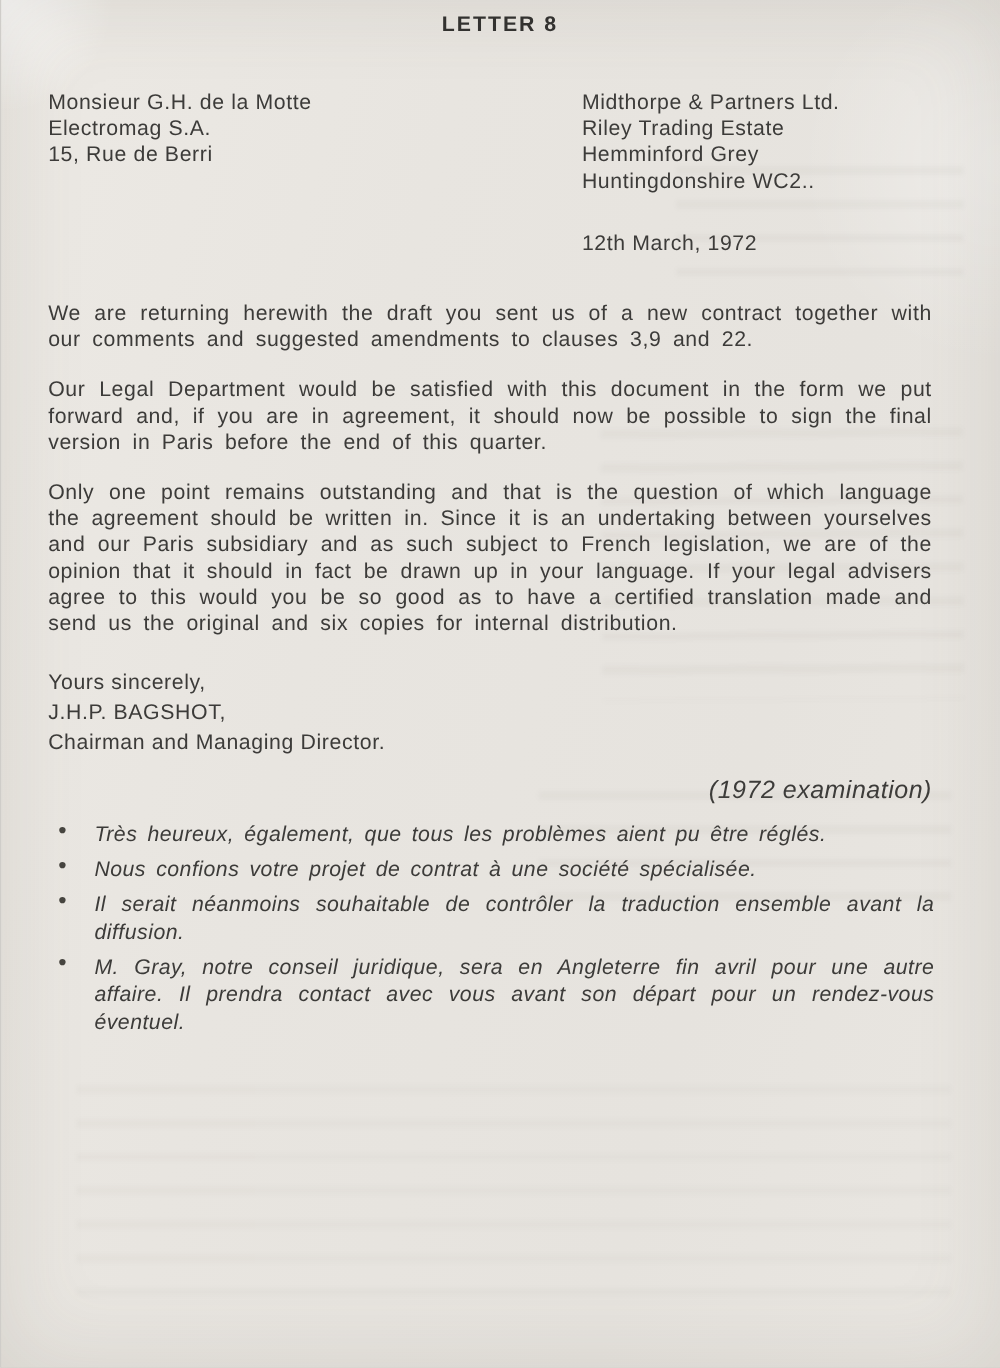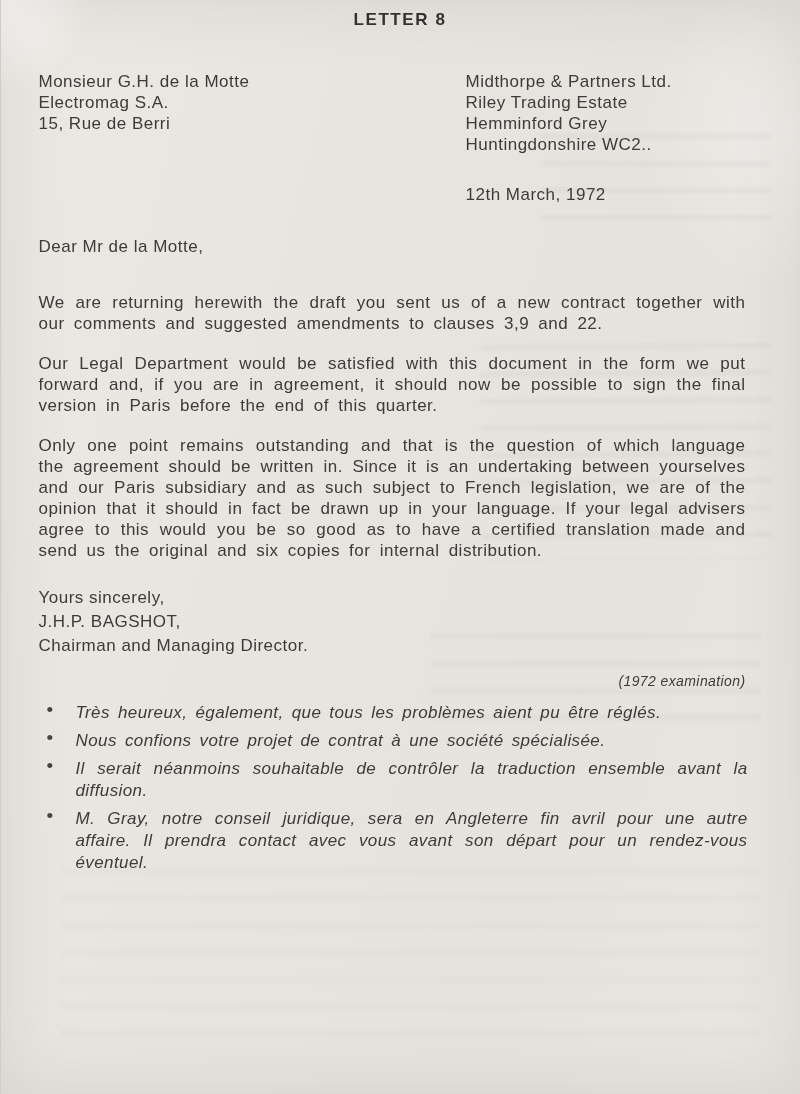--- a/index.html
+++ b/index.html
@@ -80,21 +80,21 @@
 
   .closing-block {
     margin: 25px 54px 0 38px;
     font-size: 17px;
     line-height: 24px;
     letter-spacing: 0.5px;
   }
   .examination-note {
     margin: 15px 54px 0 38px;
     text-align: right;
-    font-size: 14px;
+    font-size: 20px;
     font-style: italic;
     letter-spacing: 0.4px;
   }
 
   .response-heading {
     margin: 70px 54px 0 38px;
     font-size: 18px;
     font-style: italic;
     letter-spacing: 0.4px;
   }
@@ -142,21 +142,20 @@
     </div>
     <div class="sender-block">
       <div class="addr-line">Midthorpe &amp; Partners Ltd.</div>
       <div class="addr-line">Riley Trading Estate</div>
       <div class="addr-line">Hemminford Grey</div>
       <div class="addr-line">Huntingdonshire WC2..</div>
       <div class="letter-date">12th March, 1972</div>
     </div>
   </div>
 
-  <div class="salutation">Dear Mr de la Motte,</div>
 
   <p class="body-paragraph first">We are returning herewith the draft you sent us of a new contract together with our comments and suggested amendments to clauses 3,9 and 22.</p>
   <p class="body-paragraph">Our Legal Department would be satisfied with this document in the form we put forward and, if you are in agreement, it should now be possible to sign the final version in Paris before the end of this quarter.</p>
   <p class="body-paragraph">Only one point remains outstanding and that is the question of which language the agreement should be written in. Since it is an undertaking between yourselves and our Paris subsidiary and as such subject to French legislation, we are of the opinion that it should in fact be drawn up in your language. If your legal advisers agree to this would you be so good as to have a certified translation made and send us the original and six copies for internal distribution.</p>
 
   <div class="closing-block">
     <div>Yours sincerely,</div>
     <div>J.H.P. BAGSHOT,</div>
     <div>Chairman and Managing Director.</div>
   </div>

